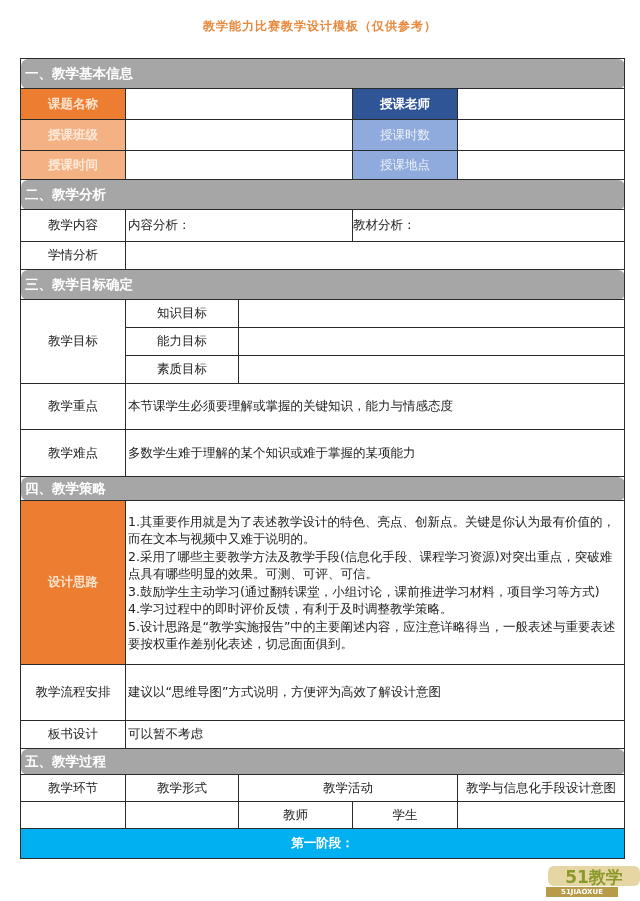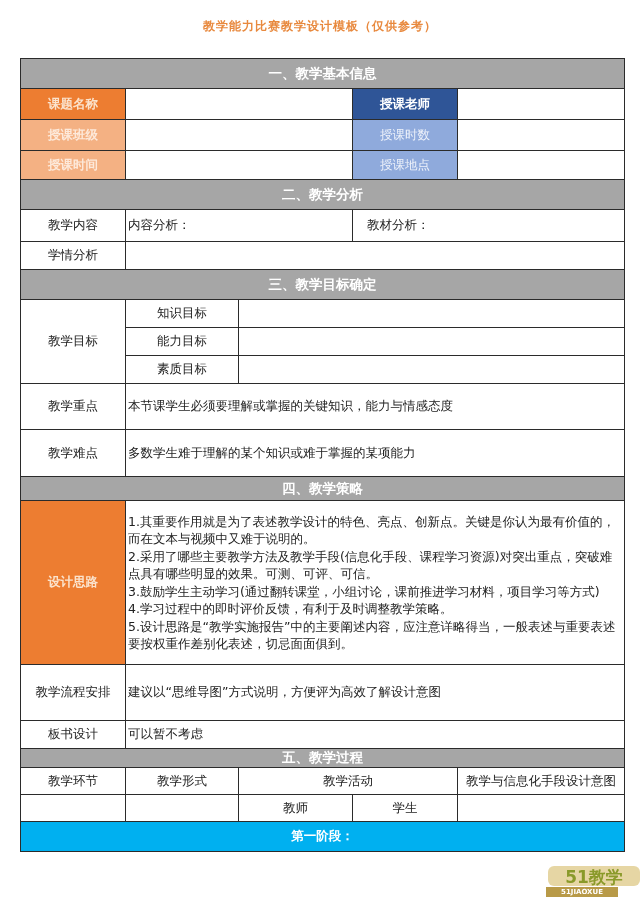--- a/index.html
+++ b/index.html
@@ -1,20 +1,20 @@
 <!DOCTYPE html>
 <html><head>
 <meta charset="utf-8">
 <style>
   html, body { margin: 0; padding: 0; background: #ffffff; }
   body { width: 640px; height: 901px; position: relative; overflow: hidden; font-family: "DejaVu Sans", "Liberation Sans", sans-serif; color: #222; }
   .title { position: absolute; top: 18px; left: 0; width: 640px; text-align: center; font-size: 12px; font-weight: bold; color: #e8893e; letter-spacing: 1px; }
   table { position: absolute; left: 20px; top: 58px; width: 604px; border-collapse: collapse; table-layout: fixed; font-size: 12.5px; }
   td { border: 1.5px solid #2b2b2b; padding: 0 4px; vertical-align: middle; }
-  .sec { background: #a6a6a6; color: #ffffff; font-weight: bold; text-align: center; font-size: 13.5px; }
+  .sec { background: #a6a6a6; color: #ffffff; font-weight: bold; text-align: left; font-size: 13.5px; border-radius: 7px; }
   .lbl { text-align: center; }
   .orange { background: #ed7d31; color: #fbe3cd; text-align: center; font-weight: bold; }
   .orange-lt { background: #f4b183; color: #fde9da; text-align: center; font-weight: bold; }
   .blue { background: #2f5597; color: #ffffff; text-align: center; font-weight: bold; }
   .blue-lt { background: #8faadc; color: #eef2fa; text-align: center; font-weight: normal; }
   .cyan { background: #00b0f0; color: #ffffff; text-align: center; font-weight: bold; margin-top: 39px; }
   .txt { text-align: left; padding-left: 2px; }
   .multi { line-height: 17.5px; padding: 6px 2px; }
   .multi div { white-space: normal; }
   .watermark { position: absolute; left: 532px; top: 866px; width: 100px; height: 32px; }
@@ -57,21 +57,21 @@
     <td class="blue-lt">授课地点</td>
     <td></td>
   </tr>
 
   <tr style="height:30px">
     <td colspan="5" class="sec">二、教学分析</td>
   </tr>
   <tr style="height:32px">
     <td class="lbl">教学内容</td>
     <td colspan="2" class="txt">内容分析：</td>
-    <td colspan="2" class="txt" style="padding-left:14px">教材分析：</td>
+    <td colspan="2" class="txt" style="padding-left:0">教材分析：</td>
   </tr>
   <tr style="height:28px">
     <td class="lbl">学情分析</td>
     <td colspan="4"></td>
   </tr>
 
   <tr style="height:30px">
     <td colspan="5" class="sec">三、教学目标确定</td>
   </tr>
   <tr style="height:28px">
@@ -111,21 +111,21 @@
   </tr>
   <tr style="height:56px">
     <td class="lbl">教学流程安排</td>
     <td colspan="4" class="txt">建议以“思维导图”方式说明，方便评为高效了解设计意图</td>
   </tr>
   <tr style="height:28px">
     <td class="lbl">板书设计</td>
     <td colspan="4" class="txt">可以暂不考虑</td>
   </tr>
 
-  <tr style="height:19px">
+  <tr style="height:26px">
     <td colspan="5" class="sec">五、教学过程</td>
   </tr>
   <tr style="height:27px">
     <td rowspan="1" class="lbl">教学环节</td>
     <td class="lbl">教学形式</td>
     <td colspan="2" class="lbl">教学活动</td>
     <td class="lbl" style="padding:0 2px">教学与信息化手段设计意图</td>
   </tr>
   <tr style="height:27px">
     <td></td>

